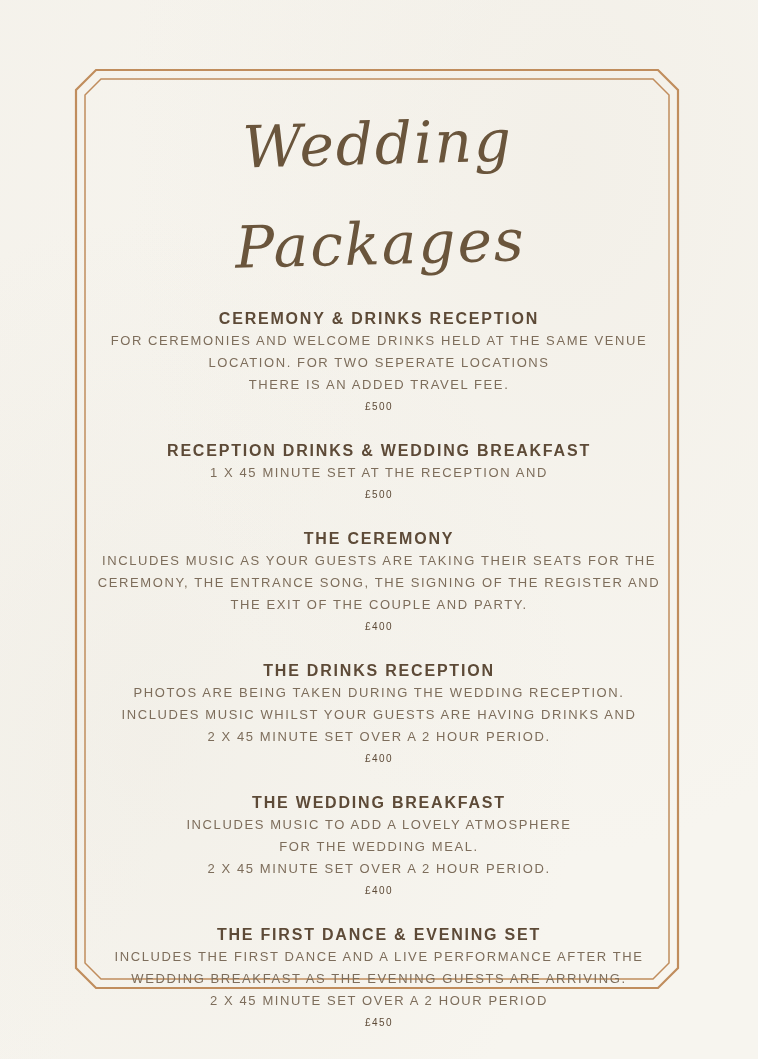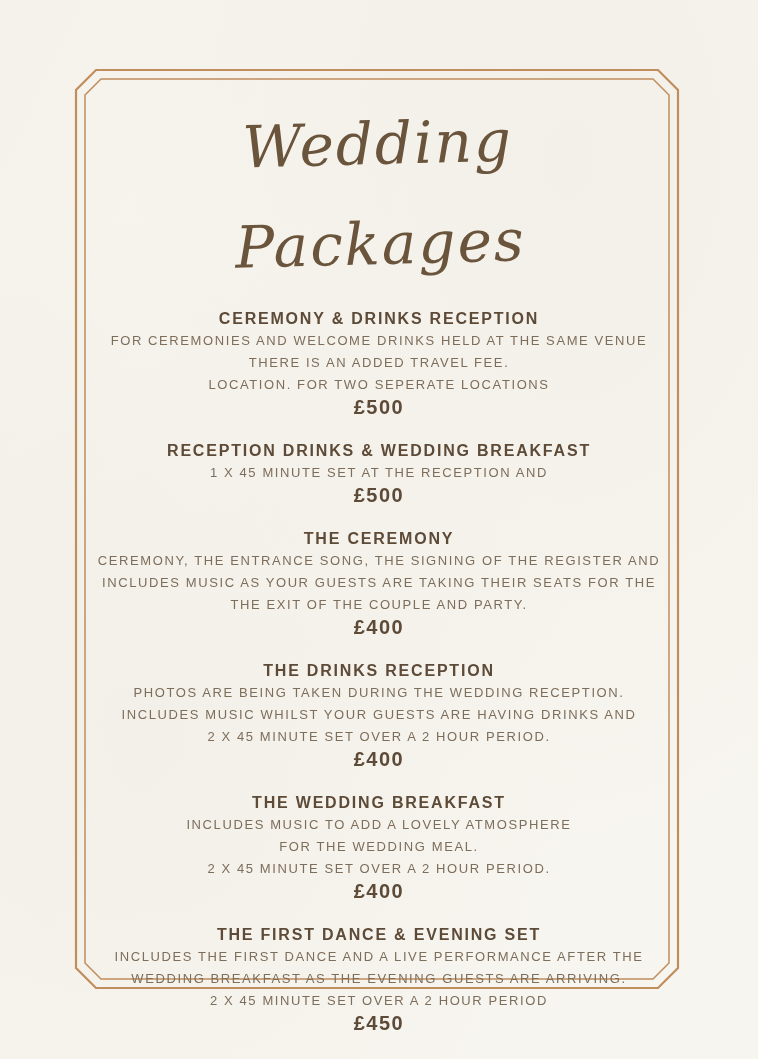--- a/index.html
+++ b/index.html
@@ -68,22 +68,22 @@
     text-transform: uppercase;
   }
   .pkg-line {
     font-size: 13px;
     line-height: 22px;
     letter-spacing: 1.6px;
     color: #7d6d5b;
     text-transform: uppercase;
   }
   .pkg-price {
-    font-size: 20px;
-    font-weight: bold;
+    font-size: 10px;
+    font-weight: normal;
     line-height: 22px;
     letter-spacing: 1.5px;
     color: #5d4a37;
   }
 </style>
 </head>
 <body>
 
 <div class="page">
 
@@ -92,35 +92,35 @@
     <polygon class="inner" points="101,79 653,79 669,95 669,963 653,979 101,979 85,963 85,95"></polygon>
   </svg>
 
   <div class="content">
 
     <h1 class="title">Wedding Packages</h1>
 
     <section class="pkg">
       <h2 class="pkg-name">CEREMONY &amp; DRINKS RECEPTION</h2>
       <div class="pkg-line">FOR CEREMONIES AND WELCOME DRINKS HELD AT THE SAME VENUE</div>
+      <div class="pkg-line">LOCATION. FOR TWO SEPERATE LOCATIONS</div>
       <div class="pkg-line">THERE IS AN ADDED TRAVEL FEE.</div>
-      <div class="pkg-line">LOCATION. FOR TWO SEPERATE LOCATIONS</div>
       <div class="pkg-price">£500</div>
     </section>
 
     <section class="pkg">
       <h2 class="pkg-name">RECEPTION DRINKS &amp; WEDDING BREAKFAST</h2>
       <div class="pkg-line">1 X 45 MINUTE SET AT THE RECEPTION AND</div>
       <div class="pkg-price">£500</div>
     </section>
 
     <section class="pkg">
       <h2 class="pkg-name">THE CEREMONY</h2>
+      <div class="pkg-line">INCLUDES MUSIC AS YOUR GUESTS ARE TAKING THEIR SEATS FOR THE</div>
       <div class="pkg-line">CEREMONY, THE ENTRANCE SONG, THE SIGNING OF THE REGISTER AND</div>
-      <div class="pkg-line">INCLUDES MUSIC AS YOUR GUESTS ARE TAKING THEIR SEATS FOR THE</div>
       <div class="pkg-line">THE EXIT OF THE COUPLE AND PARTY.</div>
       <div class="pkg-price">£400</div>
     </section>
 
     <section class="pkg">
       <h2 class="pkg-name">THE DRINKS RECEPTION</h2>
       <div class="pkg-line">PHOTOS ARE BEING TAKEN DURING THE WEDDING RECEPTION.</div>
       <div class="pkg-line">INCLUDES MUSIC WHILST YOUR GUESTS ARE HAVING DRINKS AND</div>
       <div class="pkg-line">2 X 45 MINUTE SET OVER A 2 HOUR PERIOD.</div>
       <div class="pkg-price">£400</div>

